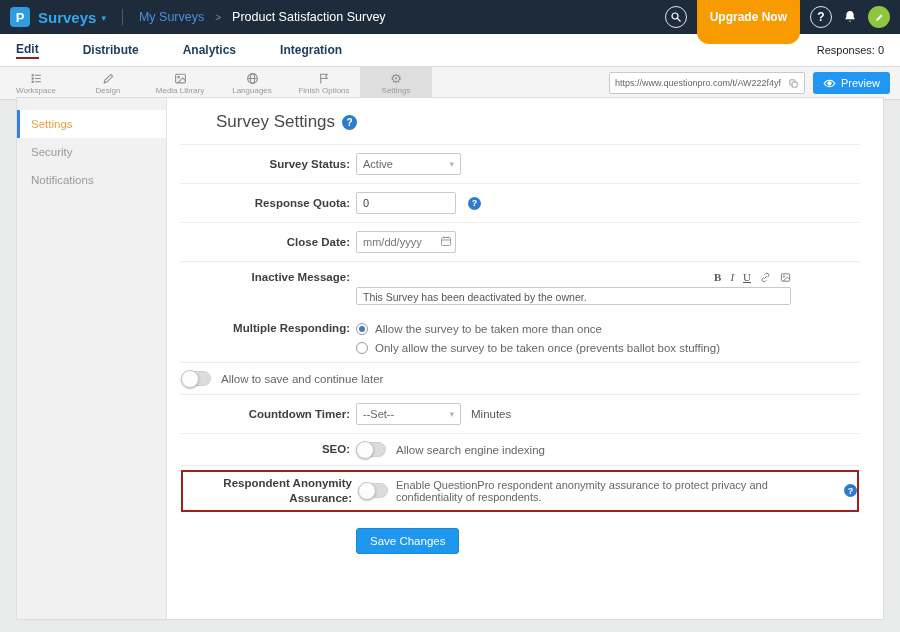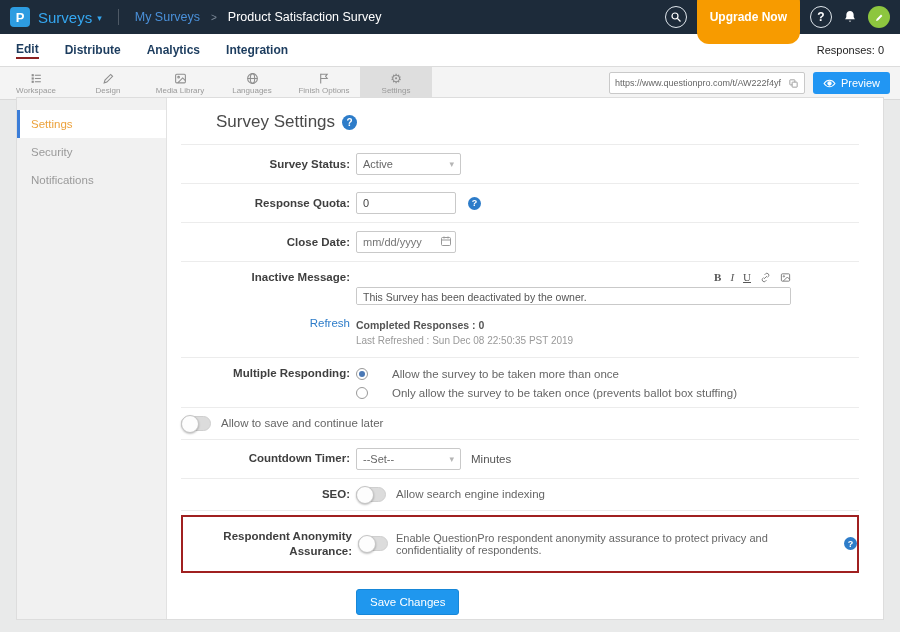--- a/index.html
+++ b/index.html
@@ -3,34 +3,34 @@
 <meta charset="utf-8">
 <style>
   *{box-sizing:border-box;margin:0;padding:0}
   html,body{width:900px;height:632px}
   body{background:#e9eaea;font-family:"Liberation Sans","DejaVu Sans",sans-serif;position:relative;overflow:hidden}
   svg{display:block}
 
   
   .topbar{height:34px;background:#1d2b3a;display:flex;align-items:center;padding:0 10px;gap:8px}
   .logo{width:20px;height:20px;border-radius:4px;background:#2d9ce1;color:#fff;font-weight:bold;font-size:13px;display:flex;align-items:center;justify-content:center;cursor:pointer}
-  .brand{color:#35a7f0;font-size:15px;font-weight:normal;display:flex;align-items:center;gap:5px;cursor:pointer}
+  .brand{color:#35a7f0;font-size:15px;font-weight:bold;display:flex;align-items:center;gap:5px;cursor:pointer}
   .brand .caret{font-size:9px;padding-top:2px}
   .tb-divider{width:1px;height:16px;background:rgba(255,255,255,.22);margin:0 8px}
   .crumb{color:#4a90d9;font-size:12.5px;cursor:pointer;text-decoration:none}
   .crumb-sep{color:#7d8a99;font-size:10px;margin:0 3px}
   .ptitle{color:#fff;font-size:12.5px;font-weight:normal}
   .topbar-right{margin-left:auto;display:flex;align-items:center;gap:10px}
   .circle-icon{width:22px;height:22px;border-radius:50%;border:1px solid #dfe6ec;display:flex;align-items:center;justify-content:center;color:#fff;cursor:pointer;font-size:12px;font-weight:bold}
   .upgrade{background:#f79b00;color:#fff;font-size:12px;font-weight:bold;padding:20px 13px;border-radius:12px;cursor:pointer;border:none}
   .bell-wrap{color:#fff;cursor:pointer}
   .avatar{width:22px;height:22px;border-radius:50%;background:#8dc63f;display:flex;align-items:center;justify-content:center;color:#fff;cursor:pointer}
 
   
-  .nav{height:22px;background:#fff;display:flex;align-items:center;padding:16px 16px;gap:26px;border-bottom:1px solid #dcdcdc}
+  .nav{height:22px;background:#fff;display:flex;align-items:center;padding:16px 16px;gap:44px;border-bottom:1px solid #dcdcdc}
   .nav-tab{font-size:12px;font-weight:bold;color:#1c3c5e;cursor:pointer}
   .nav-tab.active{border-bottom:2px solid #8a2020;padding-bottom:1px}
   .responses{margin-left:auto;font-size:11px;color:#222}
 
   
   .toolbar{height:33px;background:#f4f4f4;border-bottom:1px solid #d9d9d9;display:flex;align-items:stretch}
   .tool-item{width:72px;display:flex;flex-direction:column;align-items:center;justify-content:center;color:#8f8f8f;cursor:pointer;gap:1px}
   .tool-item svg{width:13px;height:13px}
   .tool-item .gear-glyph{font-size:13px;line-height:13px;height:13px}
   .tool-label{font-size:8px;color:#9a9a9a;white-space:nowrap}
@@ -79,33 +79,33 @@
   .rt-toolbar svg{width:11px;height:11px;color:#777}
   .rt-textarea{width:435px;height:18px;border:1px solid #c9c9c9;border-radius:2px;font-size:10.5px;color:#555;padding:3px 6px;font-family:inherit;resize:none}
 
   .refresh-row{display:flex;align-items:flex-start;padding:4px 0 8px 0;border-bottom:1px solid #ececec}
   .refresh-link{width:175px;text-align:right;padding-right:6px;font-size:11.5px;color:#2d7cc9;cursor:pointer;flex-shrink:0;text-decoration:none}
   .refresh-info{font-size:10.5px;line-height:1.55}
   .refresh-info .line1{font-weight:bold;color:#555}
   .refresh-info .line2{color:#999;font-size:10px}
 
   .opt-col{display:flex;flex-direction:column;gap:7px;padding-top:2px}
-  .opt{display:flex;align-items:center;gap:24px;cursor:pointer}
+  .opt{display:flex;align-items:center;gap:7px;cursor:pointer}
   .radio{width:12px;height:12px;border:1px solid #999;border-radius:50%;background:#fff;position:relative;flex-shrink:0}
   .radio.checked::after{content:"";position:absolute;inset:2px;border-radius:50%;background:#4a78b5}
   .opt-text{font-size:11.5px;color:#666}
 
   .toggle{width:30px;height:15px;border-radius:8px;background:#dcdcdc;border:1px solid #cfcfcf;position:relative;cursor:pointer;flex-shrink:0}
   .toggle::after{content:"";position:absolute;left:-1px;top:-2px;width:16px;height:16px;border-radius:50%;background:#fdfdfd;border:1px solid #c5c5c5;box-shadow:0 1px 2px rgba(0,0,0,.25)}
   .toggle-text{font-size:11.5px;color:#666;margin-left:10px}
 
   .suffix-text{font-size:11.5px;color:#555;margin-left:10px}
 
   .red-box{border:2px solid #a02020;margin:4px 0}
-  .red-box .form-row{border-bottom:none;padding:12px 0}
+  .red-box .form-row{border-bottom:none;padding:4px 0}
   .anon-cell{display:flex;align-items:center;gap:8px;flex:1;min-width:0}
   .anon-text{font-size:11px;color:#666}
 
   .save-row{padding:12px 0 16px 175px;border-bottom:none}
   .save-btn{background:#1f97ee;border:1px solid #1787d8;color:#fff;font-size:11.5px;padding:6px 13px;border-radius:3px;cursor:pointer;font-family:inherit}
 </style>
 </head>
 <body>
 
 <div class="topbar">
@@ -304,27 +304,20 @@
                     <circle cx="8.5" cy="9.5" r="1.5"></circle>
                     <path d="M21 16l-5-5-9 9"></path>
                   </svg>
               </span>
             </span>
           </div>
           <textarea class="rt-textarea" style="">This Survey has been deactivated by the owner.</textarea>
         </div>
       </div>
 
-      <div class="refresh-row">
-        <a class="refresh-link">Refresh</a>
-        <div class="refresh-info">
-          <div class="line1">Completed Responses : 0</div>
-          <div class="line2">Last Refreshed : Sun Dec 08 22:50:35 PST 2019</div>
-        </div>
-      </div>
 
       <div class="form-row top-align">
         <span class="form-label">Multiple Responding:</span>
         <div class="opt-col">
           <div class="opt">
             <span class="radio checked"></span>
             <span class="opt-text">Allow the survey to be taken more than once</span>
           </div>
           <div class="opt">
             <span class="radio"></span>

